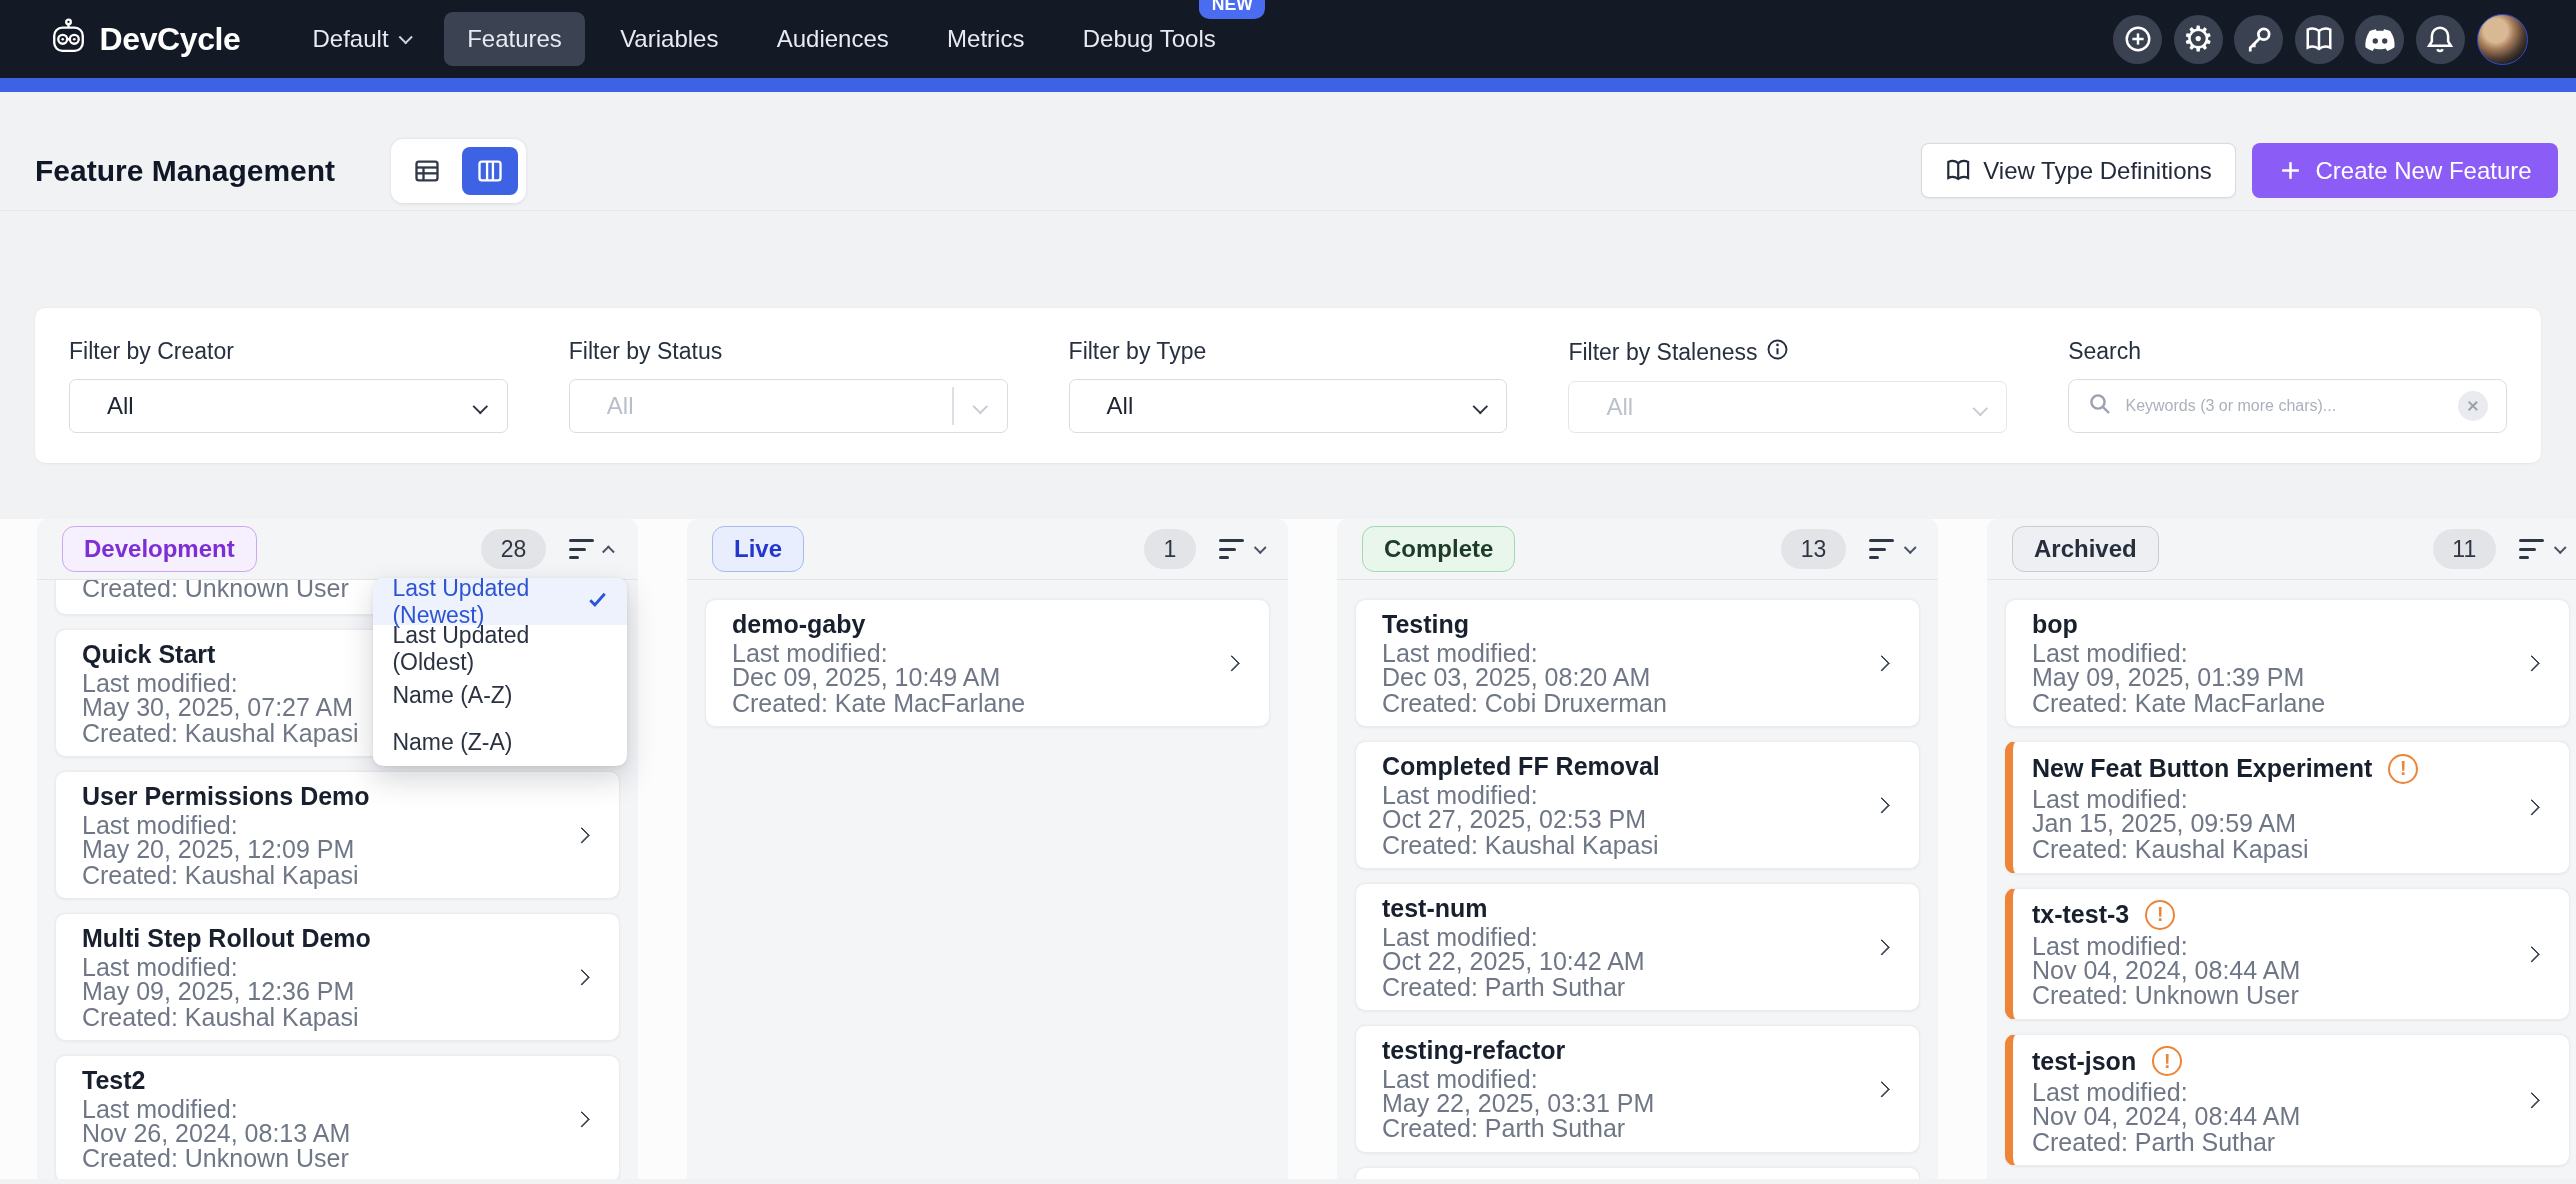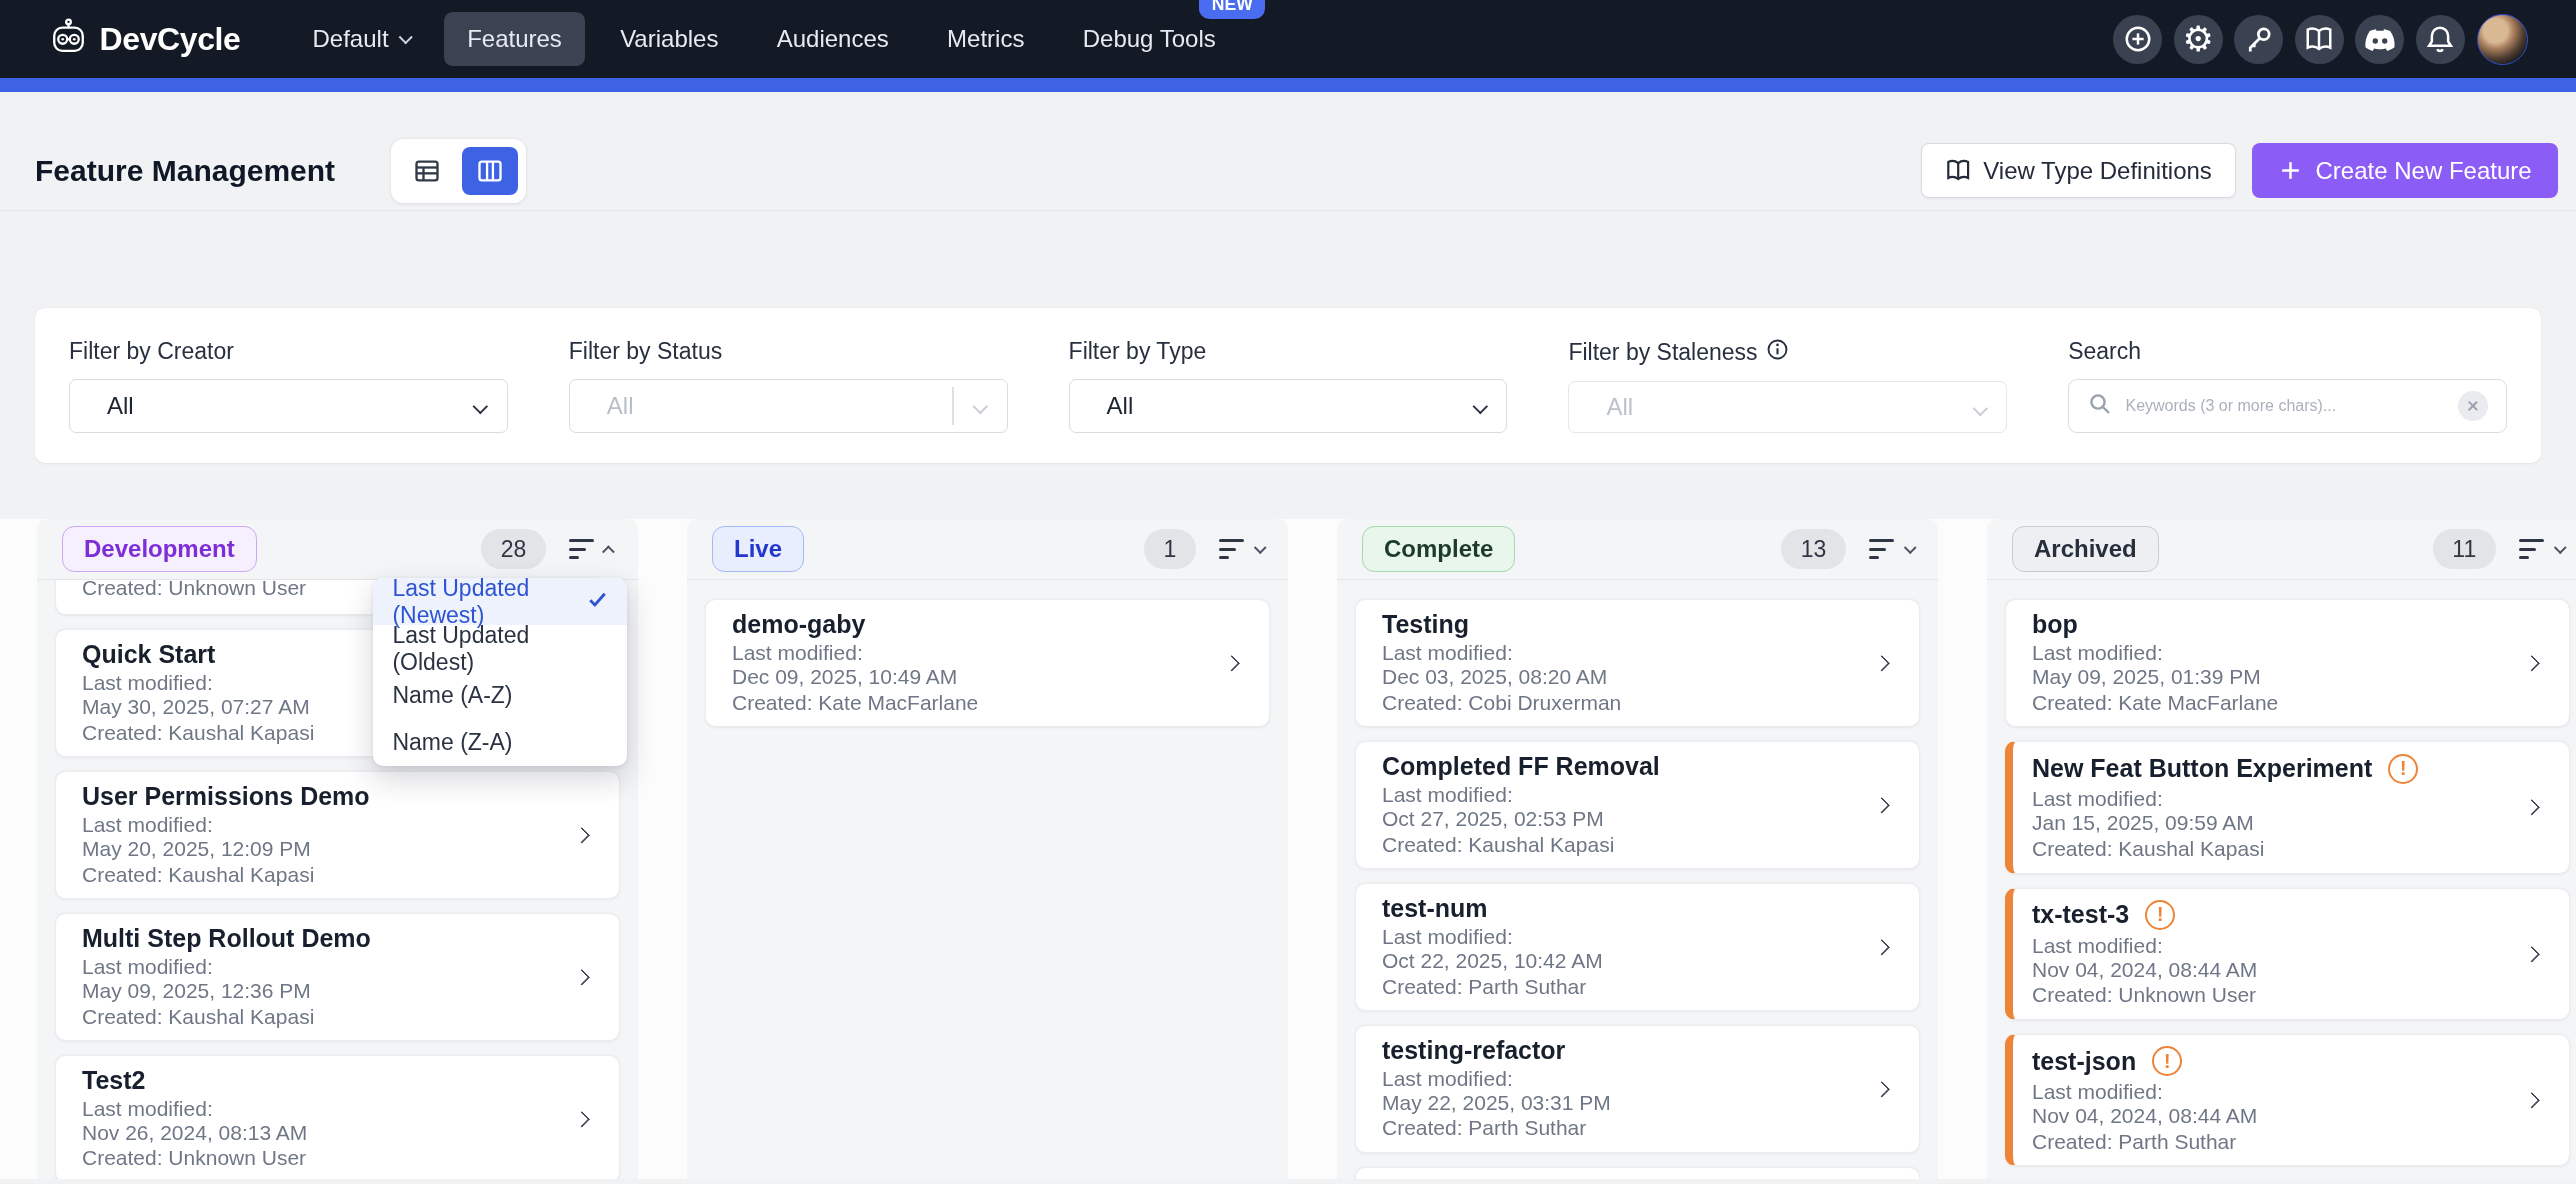--- a/index.html
+++ b/index.html
@@ -69,21 +69,21 @@
   .sort-bars i { display:block; height:3px; background:#2f3747; border-radius:1.8px; }
   .sort-bars i:nth-child(1){ width:25px; } .sort-bars i:nth-child(2){ width:17.6px; } .sort-bars i:nth-child(3){ width:10.6px; }
   .caret { width:8.8px; height:8.8px; border-right:2.3px solid #4a5264; border-bottom:2.3px solid #4a5264; }
   .caret.up { transform:rotate(-135deg) translate(-1.8px,-1.8px); }
   .caret.down { transform:rotate(45deg) translateY(-2.6px); }
   .col-div { border-bottom:1.8px solid #e3e5e9; }
   .col-body { padding:19.4px 17.6px 0 17.6px; height:599px; overflow:hidden; }
 
   .card { background:#fff; border:0.9px solid #eaecef; border-radius:10.6px; box-shadow:0 0.9px 2.6px rgba(16,24,40,.06); padding:11.5px 26.4px; margin-bottom:14px; position:relative; }
   .card .title { font-size:25px; line-height:25.6px; font-weight:700; color:#18202e; margin-bottom:3.5px; display:flex; align-items:center; gap:16px; }
-  .meta { font-size:21px; line-height:24px; color:#6f7786; }
+  .meta { font-size:25px; line-height:24px; color:#6f7786; }
   .created { margin-top:1.8px; }
   .chev { position:absolute; right:32px; top:50%; width:11.5px; height:11.5px; border-top:2.6px solid #3f4754; border-right:2.6px solid #3f4754; transform:translateY(-50%) rotate(45deg); border-radius:0.9px; }
   .card.stale { border-left:8.8px solid #ed8437; padding-left:19.4px; }
   .stale-badge { width:30px; height:30px; border:2.6px solid #ed8437; border-radius:50%; color:#ed8437; font-size:19.4px; font-weight:700; display:flex; align-items:center; justify-content:center; flex:none; }
   .card.partial { height:113px; margin-top:-97px; display:flex; flex-direction:column; justify-content:flex-end; padding-bottom:14px; }
 
   
   .sort-menu { position:absolute; left:373px; top:578px; width:254px; background:#fff; border-radius:10.6px; box-shadow:0 12.3px 30px rgba(20,28,45,.18), 0 1.8px 5.3px rgba(20,28,45,.08); overflow:hidden; z-index:50; }
   .sm-item { height:47px; display:flex; align-items:center; padding:0 19.4px; font-size:23px; color:#2b3342; cursor:pointer; }
   .sm-item.sel { background:#edf2fc; color:#2e54d3; }

